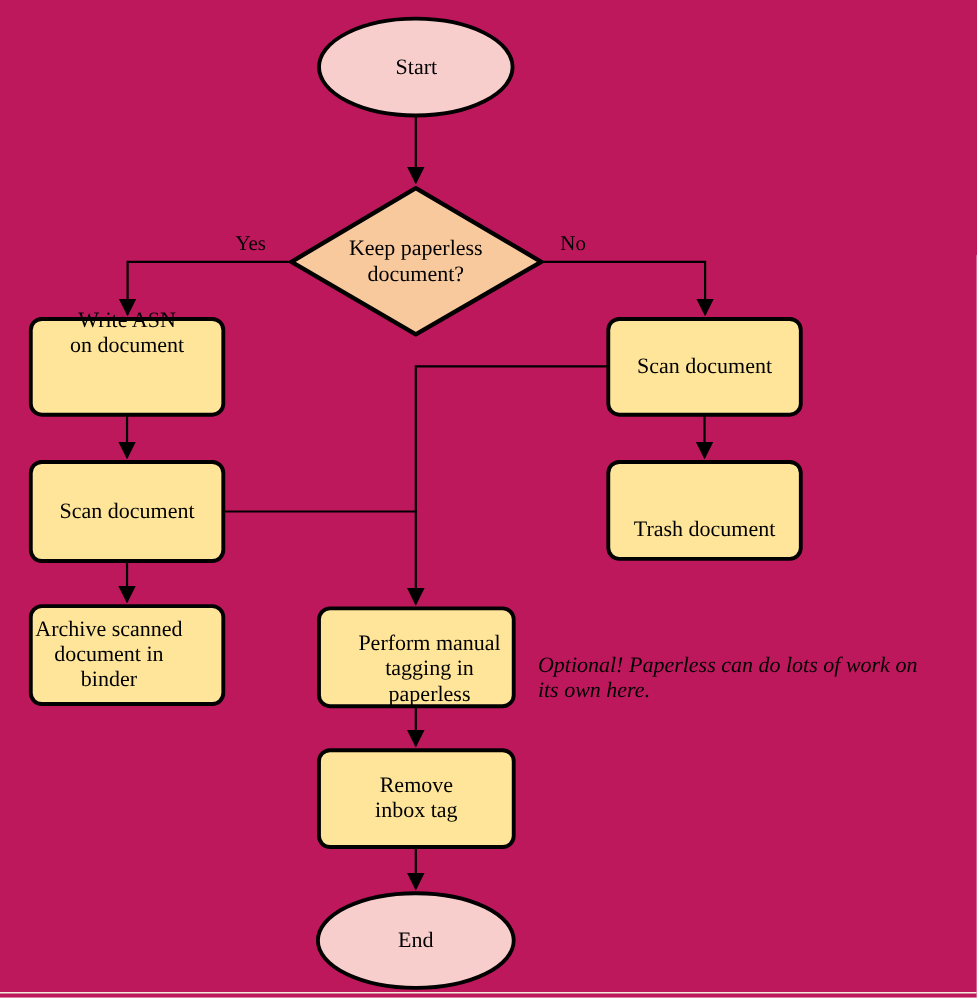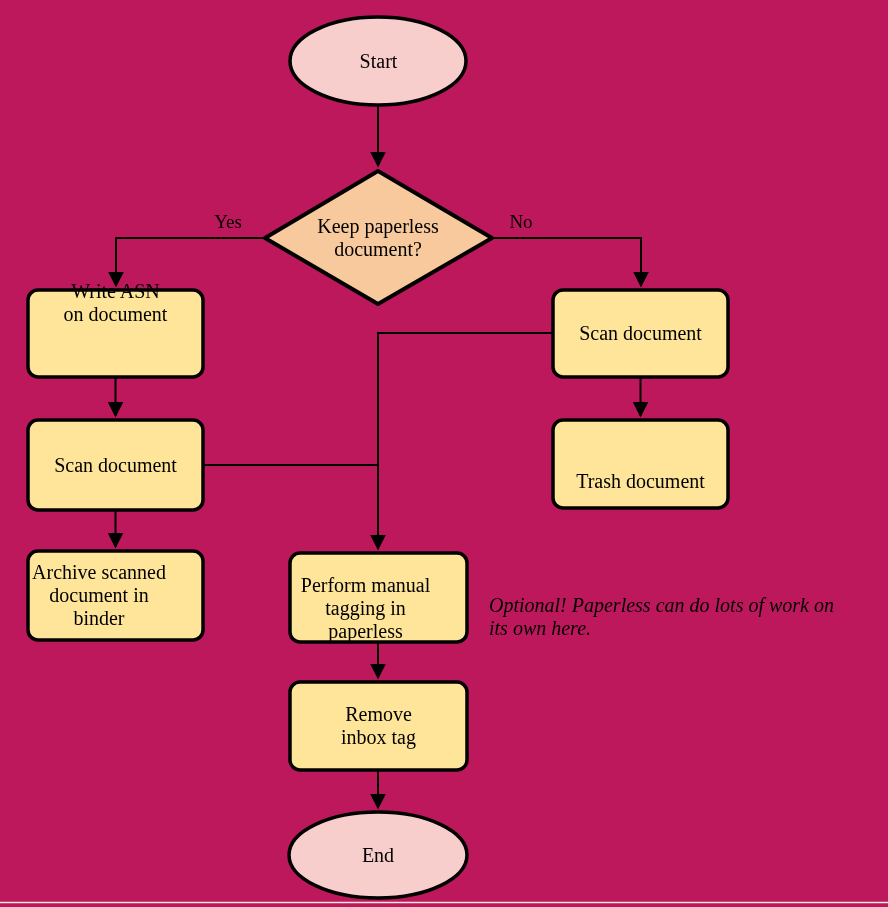--- a/index.html
+++ b/index.html
@@ -119,21 +119,21 @@
   <div class="node-label" style="left:28px; top:420px; width:175px; height:90px;">Scan document</div>
 
   <div class="node-label" style="left:28px; top:551px; width:142px; height:89px;">Archive scanned
 document in
 binder</div>
 
   <div class="node-label" style="left:553px; top:290px; width:175px; height:87px;">Scan document</div>
 
   <div class="node-label" style="left:553px; top:404px; width:175px; height:88px;margin-top:33px;">Trash document</div>
 
-  <div class="node-label" style="left:277px; top:553px; width:177px; height:111px;">Perform manual
+  <div class="node-label" style="left:302px; top:553px; width:177px; height:111px;">Perform manual
 tagging in
 paperless</div>
 
   <div class="annotation">Optional! Paperless can do lots of work on
 its own here.</div>
 
   <div class="node-label" style="left:290px; top:682px; width:177px; height:88px;">Remove
 inbox tag</div>
 
   <div class="node-label" style="left:289px; top:812px; width:178px; height:86px;text-align:center;">End</div>

